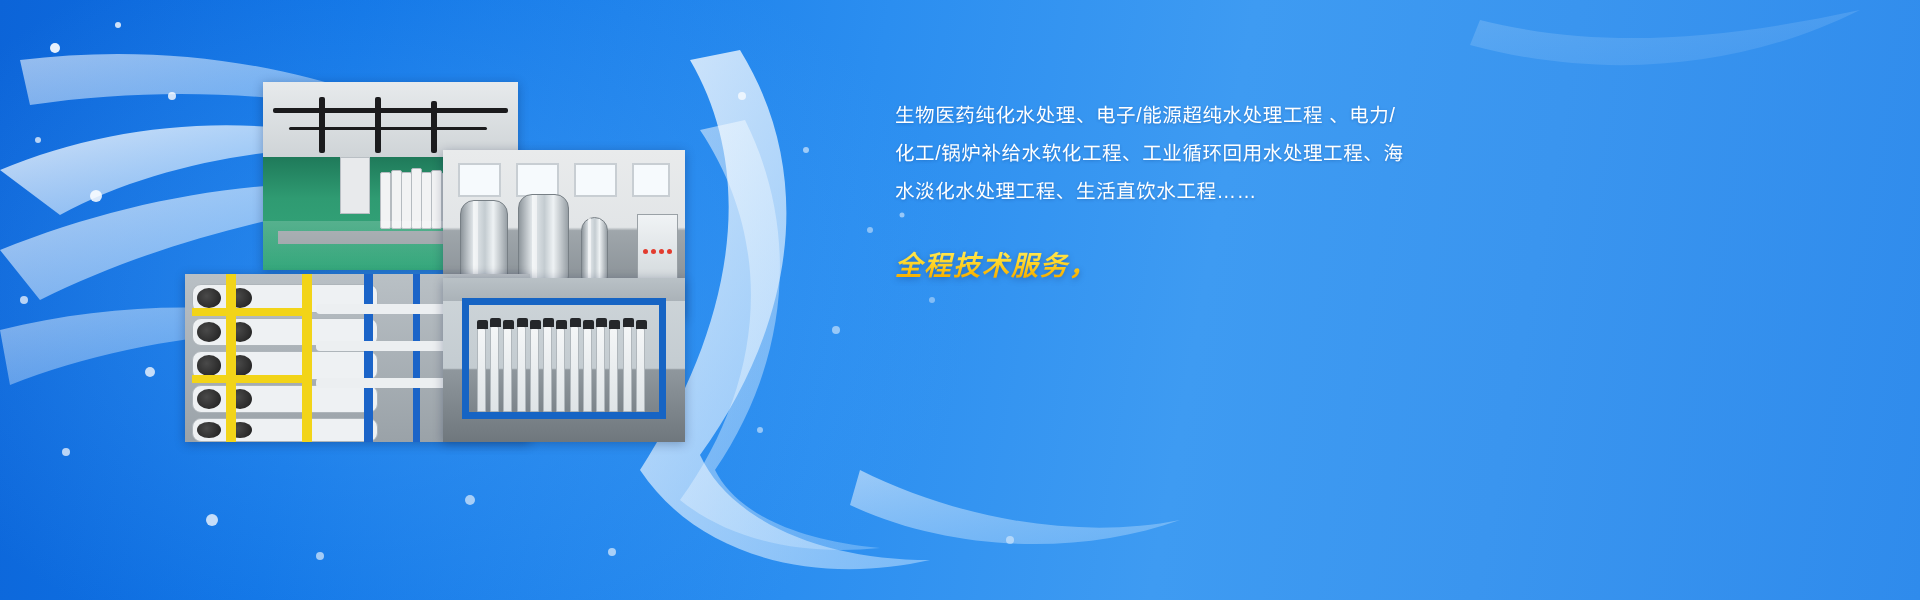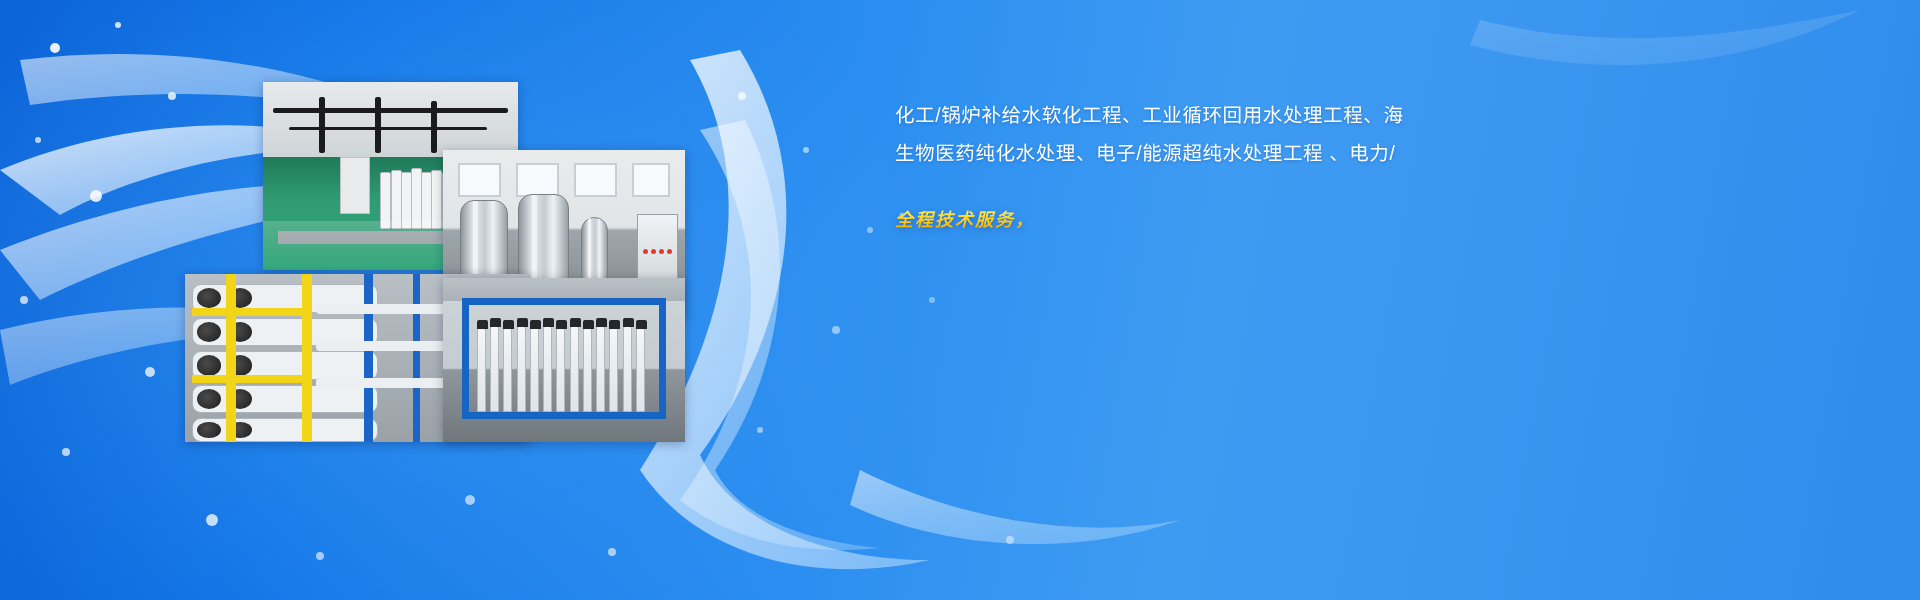--- a/index.html
+++ b/index.html
@@ -85,21 +85,21 @@
     font-size:47px;font-weight:700;color:#fff;letter-spacing:4px;line-height:1.12;
     margin:0 0 28px 0;white-space:nowrap;
     text-shadow:0 2px 6px rgba(8,48,110,.35);
   }
   .desc{margin:0;color:#ffffff;font-size:19.5px;line-height:1.96;letter-spacing:.6px;
         text-shadow:0 1px 3px rgba(10,50,115,.30);}
   .desc div{white-space:nowrap;}
   .slogan{margin-top:34px;}
   .slogan div{
     font-family:"Liberation Serif","DejaVu Serif",serif;
-    font-style:italic;font-weight:700;font-size:18px;letter-spacing:2px;
+    font-style:italic;font-weight:700;font-size:27px;letter-spacing:2px;
     line-height:1.62;white-space:nowrap;
     background:linear-gradient(180deg,#fff06a 0%,#ffd92e 38%,#f9b200 72%,#ef9a00 100%);
     -webkit-background-clip:text;background-clip:text;color:transparent;
     -webkit-text-fill-color:transparent;
     filter:drop-shadow(0 2px 3px rgba(20,60,130,.45));
     margin-top:12px;
   }
   .slogan div.l2{padding-left:10px;}
 </style>
 </head>
@@ -245,22 +245,23 @@
         </div>
       </div>
     </div>
 
   </div>
 
   <div class="content">
 
 
     <div class="desc">
+      <div>生物医药纯化水处理、电子/能源超纯水处理工程 、电力/</div>
       <div>化工/锅炉补给水软化工程、工业循环回用水处理工程、海</div>
-      <div>生物医药纯化水处理、电子/能源超纯水处理工程 、电力/</div>
+      <div>水淡化水处理工程、生活直饮水工程……</div>
     </div>
 
     <div class="slogan">
       <div class="l1">全程技术服务，</div>
     </div>
 
   </div>
 </div>
 
 </body></html>

